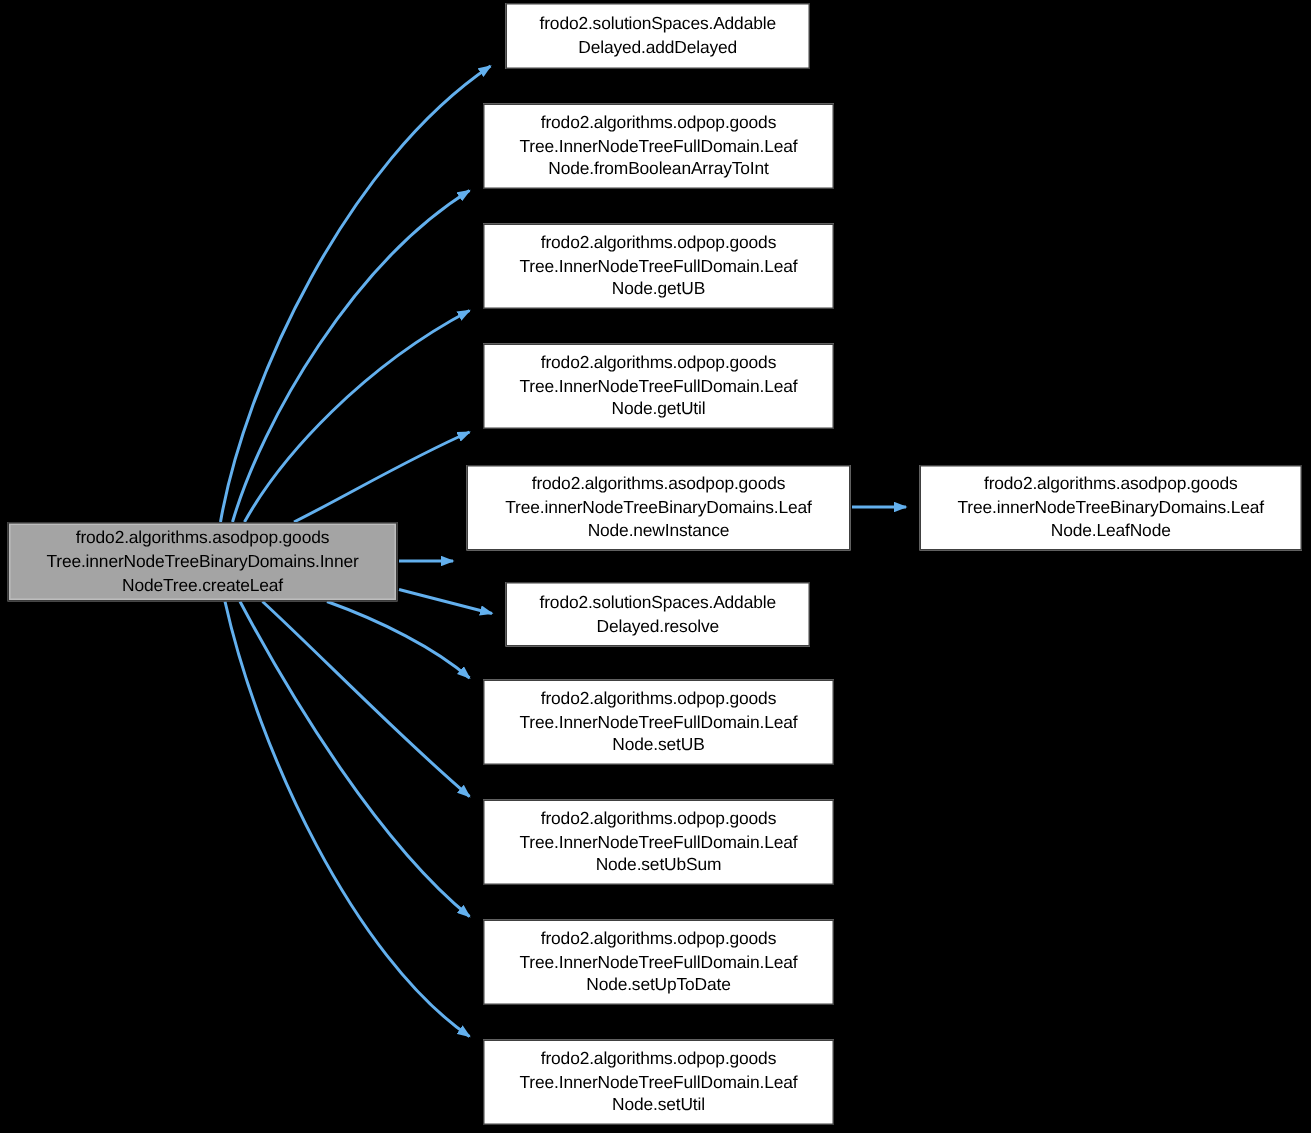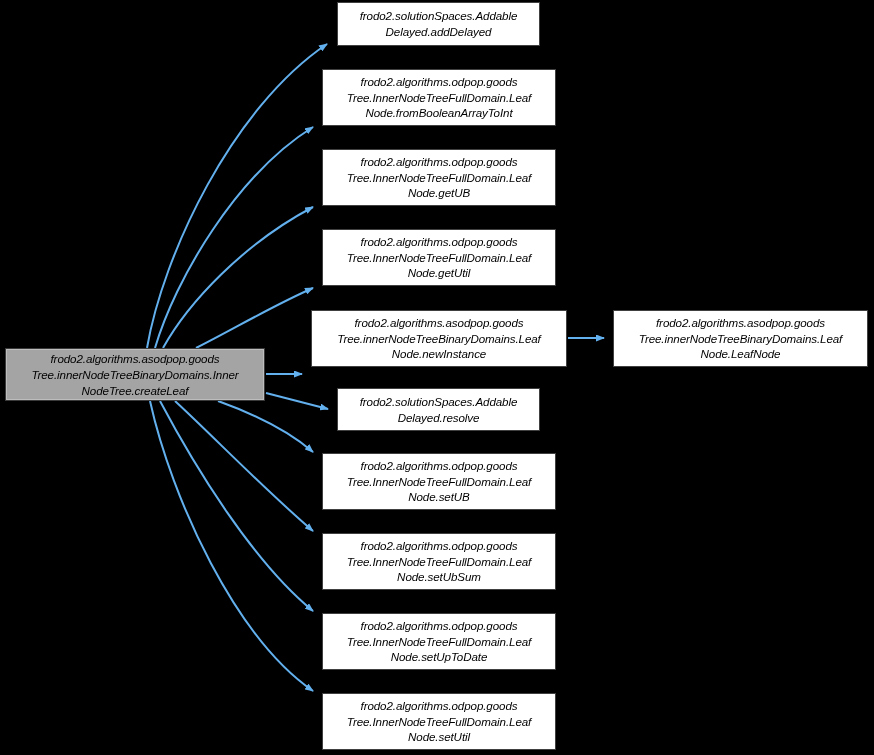--- a/index.html
+++ b/index.html
@@ -47,21 +47,20 @@
   }
   .node.focus {
     background: #a4a4a4;
     border: 1px solid #3a3a3a;
     box-shadow: inset 0 0 0 1px #bdbdbd;
   }
   .node .label {
     display: block;
     width: 100%;
     white-space: pre-line;
-    font-style: italic;
   }
 </style>
 </head>
 <body>
 
 <div id="canvas">
 
   <svg id="edges" viewBox="0 0 874 755" width="874" height="755" xmlns="http://www.w3.org/2000/svg">
     <defs>
       <marker id="arrowhead" markerWidth="9" markerHeight="7" refX="8" refY="3.5" orient="auto" markerUnits="userSpaceOnUse">

